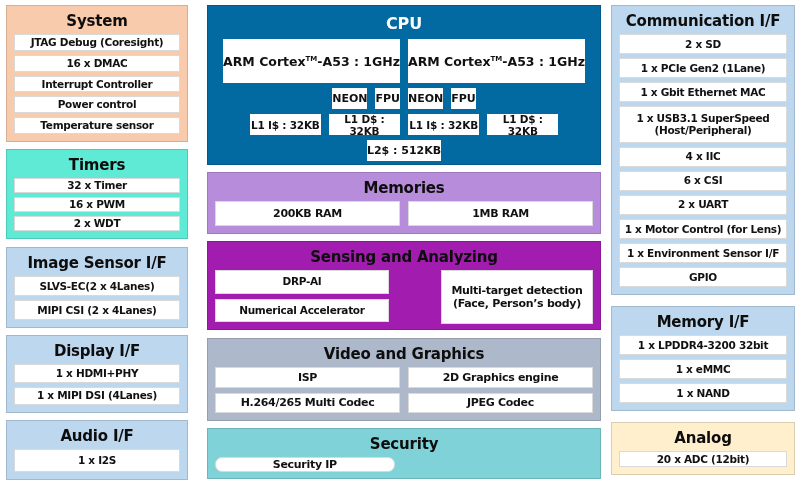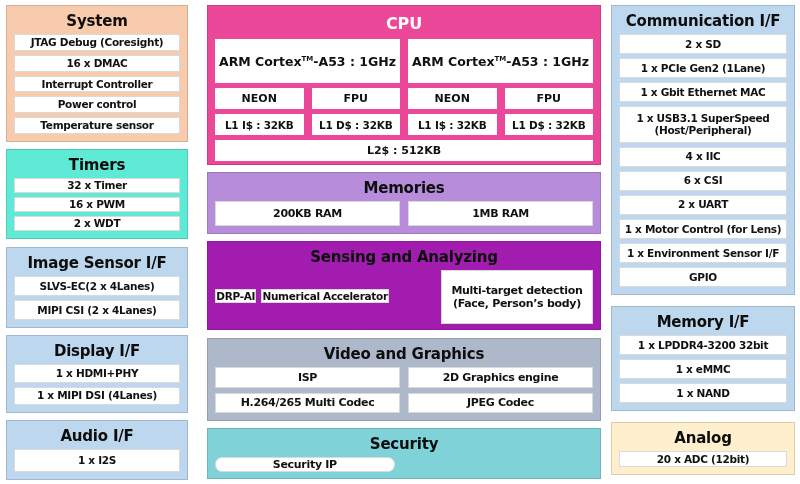--- a/index.html
+++ b/index.html
@@ -28,21 +28,21 @@
     display:flex;align-items:center;justify-content:center;text-align:center;
     white-space:nowrap;min-height:0;line-height:1.2;
   }
   .item.wrap{white-space:normal;flex-direction:column;justify-content:center;}
 
   
   .bg-peach{background:#F8CBAD;}
   .bg-green{background:#5eead4;}
   .bg-blue{background:#BDD7EE;}
   .bg-purple{background:#B68CDB;}
-  .bg-darkgray{background:#ec4899;}
+  .bg-darkgray{background:#0369a1;align-items:center;}
   .bg-midgray{background:#a21caf;}
   .bg-bluegray{background:#ADB9CA;}
   .bg-teal{background:#7FD3D8;}
   .bg-cream{background:#FFEFCD;}
 
   
   .mb7{margin-bottom:7px;}.mb8{margin-bottom:8px;}.mb11{margin-bottom:11px;}
 
   
   .cpu .block-title{color:#ffffff;font-size:16px;padding:4px 0 6px 0;}
@@ -53,21 +53,21 @@
     display:flex;align-items:center;justify-content:center;text-align:center;
   }
   .core-box{flex:1;height:44px;font-size:12.5px;}
   .unit-box{flex:1;height:21px;font-size:11px;}
   .l1-box{flex:1;height:21px;font-size:10.5px;letter-spacing:-0.2px;}
   .l2-box{flex:1;height:21px;font-size:11px;}
   sup{font-size:7px;vertical-align:super;}
 
   
   .sense-content{flex:1;display:flex;gap:8px;min-height:0;}
-  .sense-left{flex:0 0 46%;display:flex;gap:5px;align-items:center;}
+  .sense-left{flex:0 0 46%;display:flex;flex-direction:column;gap:5px;}
   .sense-right{flex:1;padding-left:44px;}
   .sense-right .item{height:100%;font-size:11px;}
 
   
   .grid2{flex:1;display:grid;grid-template-columns:1fr 1fr;gap:5px 8px;}
   .grid2 .item{font-size:11px;}
 
   
   .row2{flex:1;display:flex;gap:8px;}
   .row2 .item{font-size:11px;}

